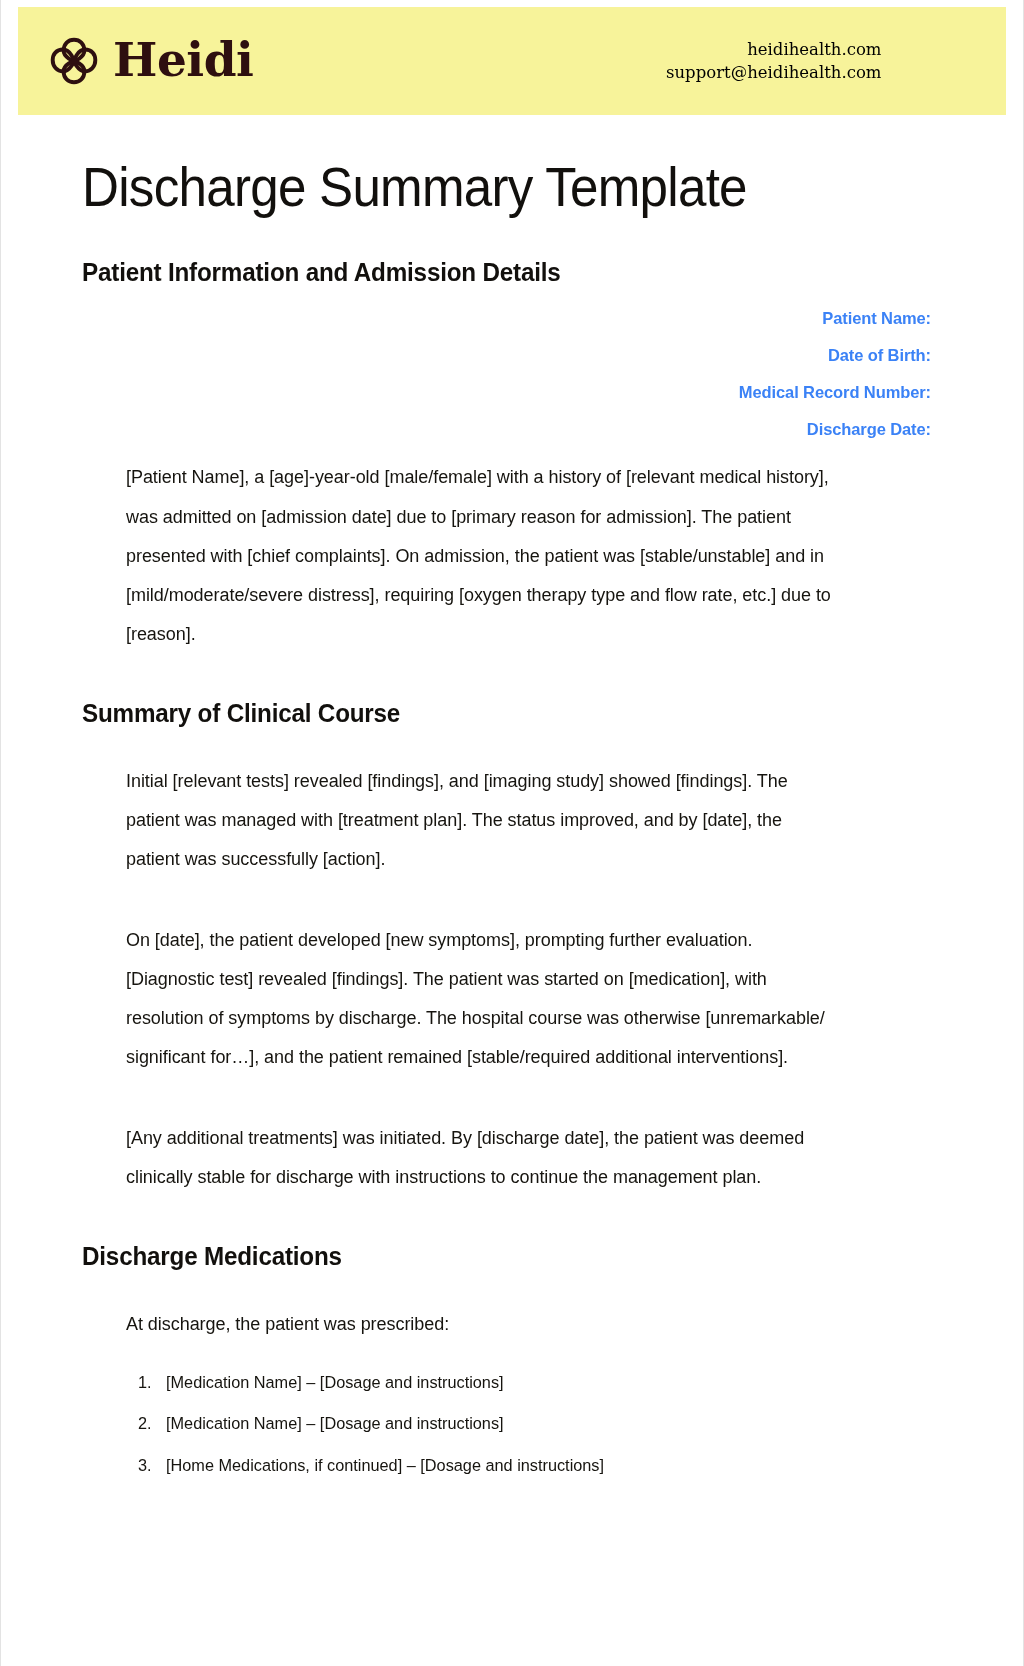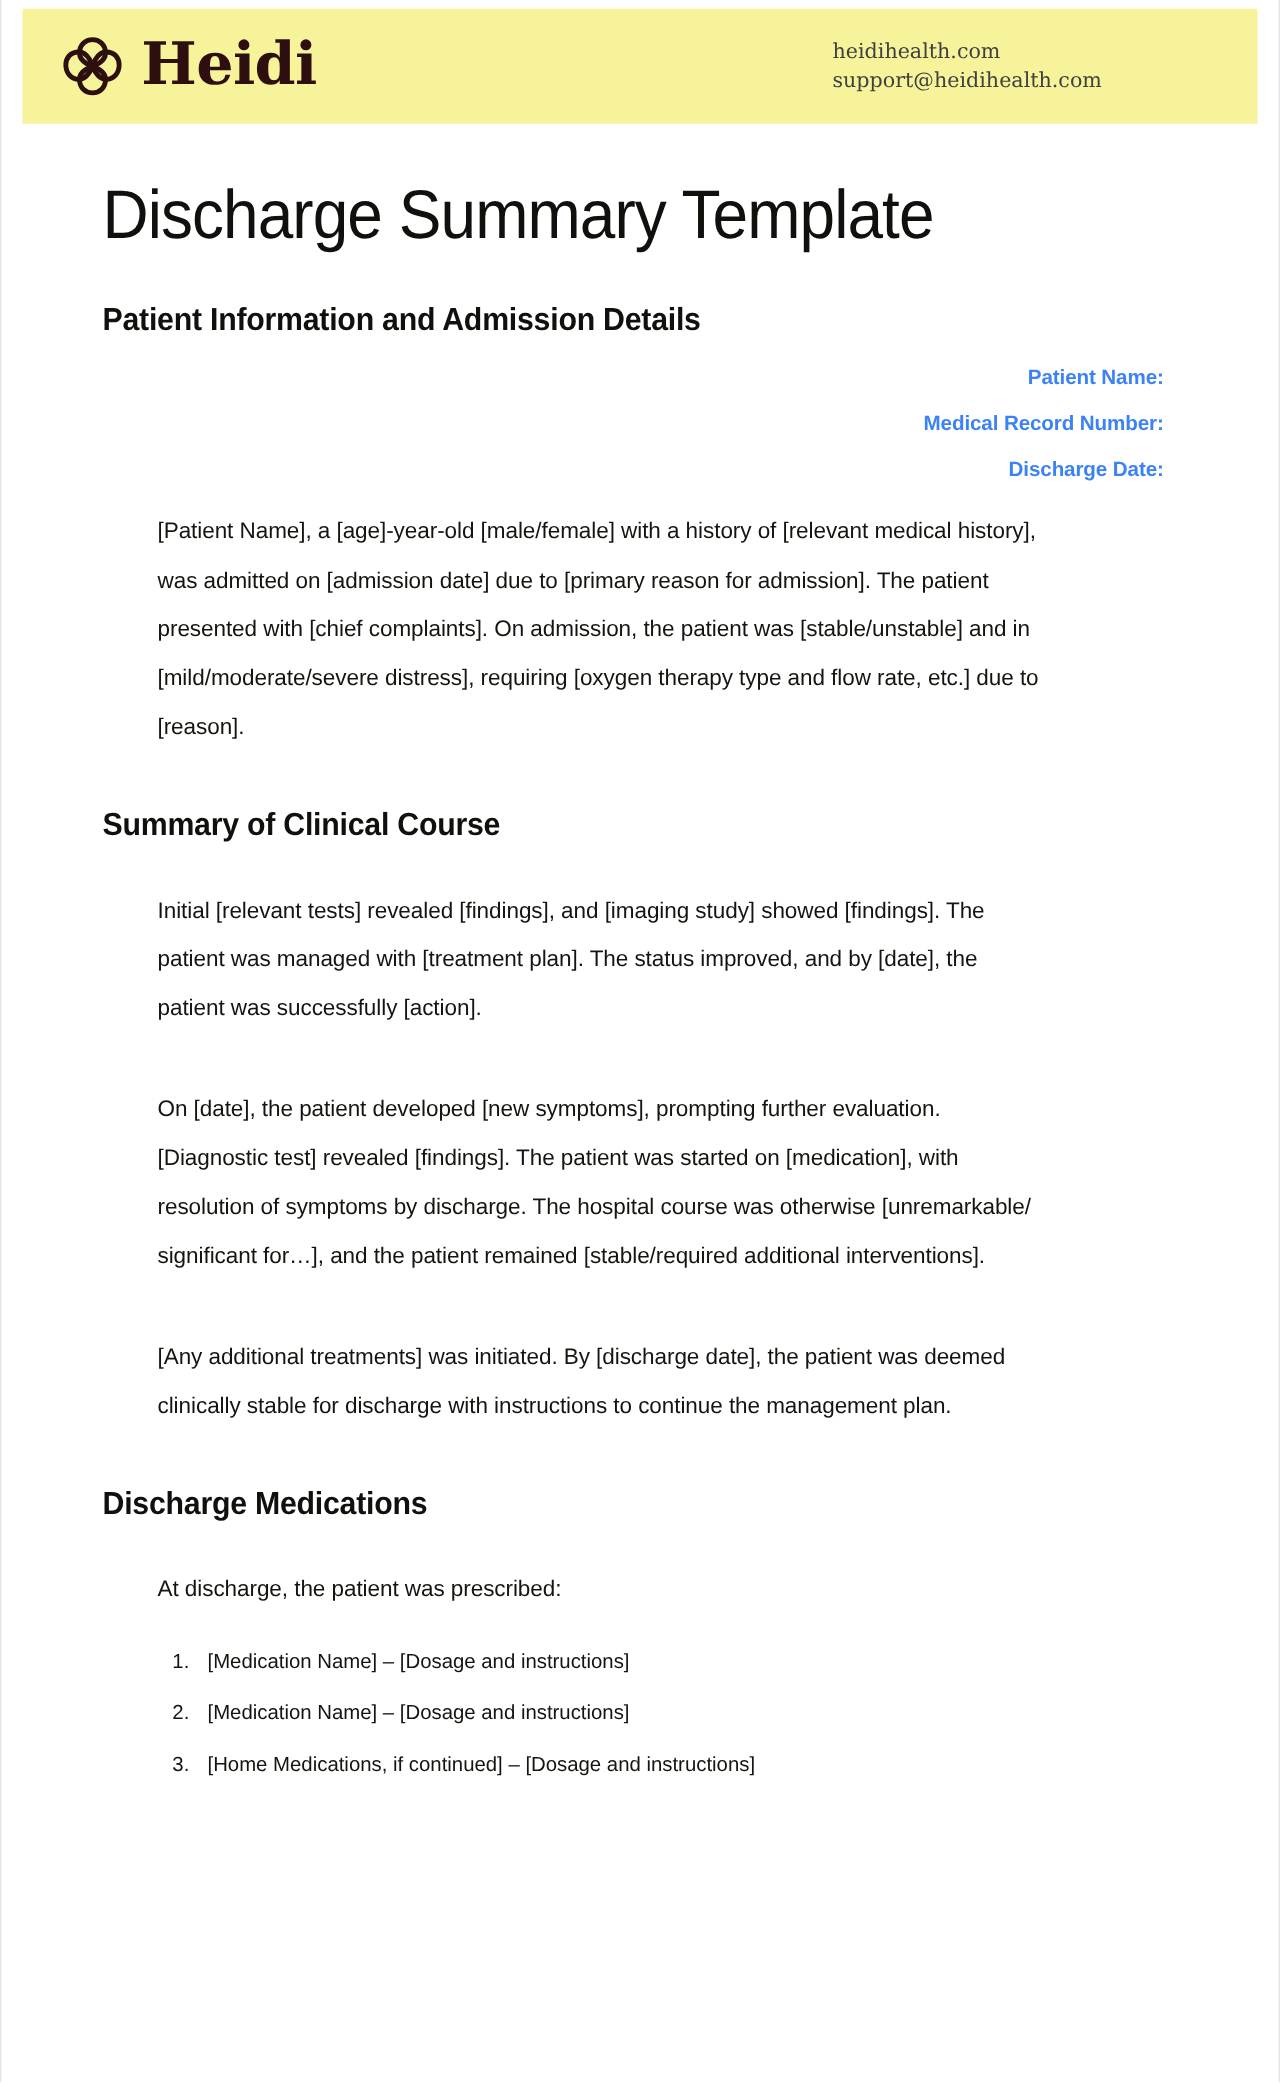--- a/index.html
+++ b/index.html
@@ -29,21 +29,21 @@
     bottom: 0;
     width: 1px;
     background: #e3e3e3;
   }
   .page::before { left: 0; }
   .page::after  { right: 0; }
 
   
   .header-band {
     background: #f7f39a;
-    height: 92px;
+    height: 108px;
     margin: 7px 18px 0 18px;
     display: flex;
     align-items: center;
     padding: 0 0 0 30px;
     position: relative;
   }
   .brand {
     display: flex;
     align-items: center;
     gap: 13px;
@@ -64,22 +64,23 @@
     margin-top: -3px;
   }
   .header-contact {
     position: absolute;
     left: 648px;
     top: 50%;
     transform: translateY(-50%);
     font-family: "DejaVu Serif", "Liberation Serif", serif;
     font-size: 16.5px;
     line-height: 1.42;
-    color: #404040;
+    color: #000000;
     white-space: nowrap;
+    text-align: right;
   }
 
   
   .doc {
     padding: 0 79px 0 82px;
   }
   .doc-title {
     font-family: "Liberation Sans", sans-serif;
     font-weight: 400;
     font-size: 55px;
@@ -216,20 +217,21 @@
 
   <div class="doc">
 
     <h1 class="doc-title">Discharge Summary Template</h1>
 
     <h2 class="section-heading">Patient Information and Admission Details</h2>
 
     <div class="indent">
       <div class="field-list">
         <div class="field-row">Patient Name:</div>
+        <div class="field-row">Date of Birth:</div>
         <div class="field-row">Medical Record Number:</div>
         <div class="field-row">Discharge Date:</div>
       </div>
 
       <p class="body-text">[Patient Name], a [age]-year-old [male/female] with a history of [relevant medical history], was admitted on [admission date] due to [primary reason for admission]. The patient presented with [chief complaints]. On admission, the patient was [stable/unstable] and in [mild/moderate/severe distress], requiring [oxygen therapy type and flow rate, etc.] due to [reason].</p>
     </div>
 
     <h2 class="section-heading tight">Summary of Clinical Course</h2>
 
     <div class="indent">

